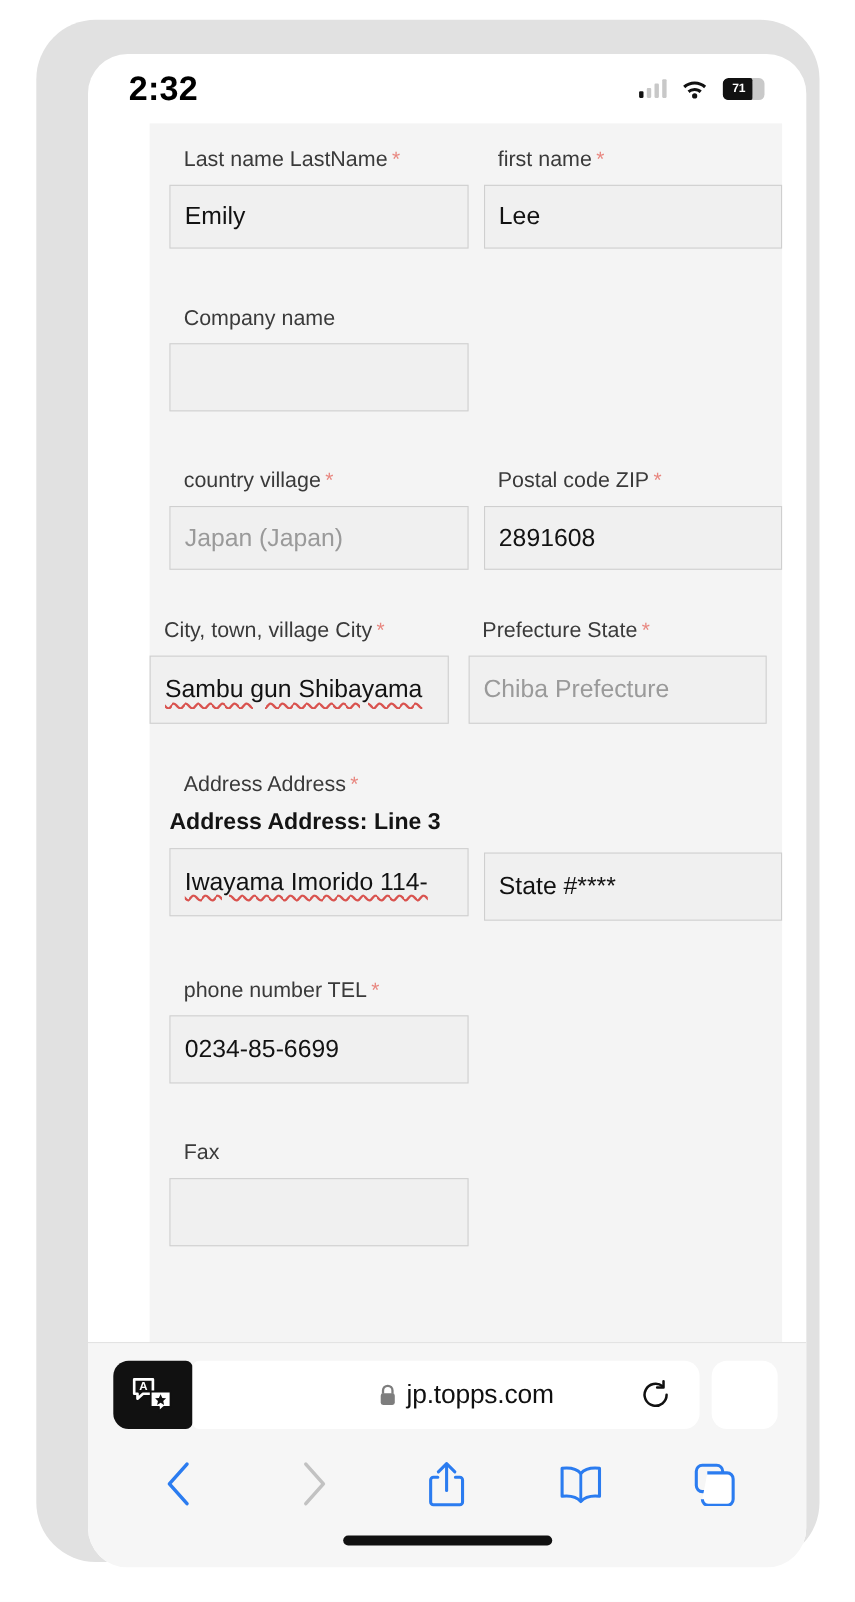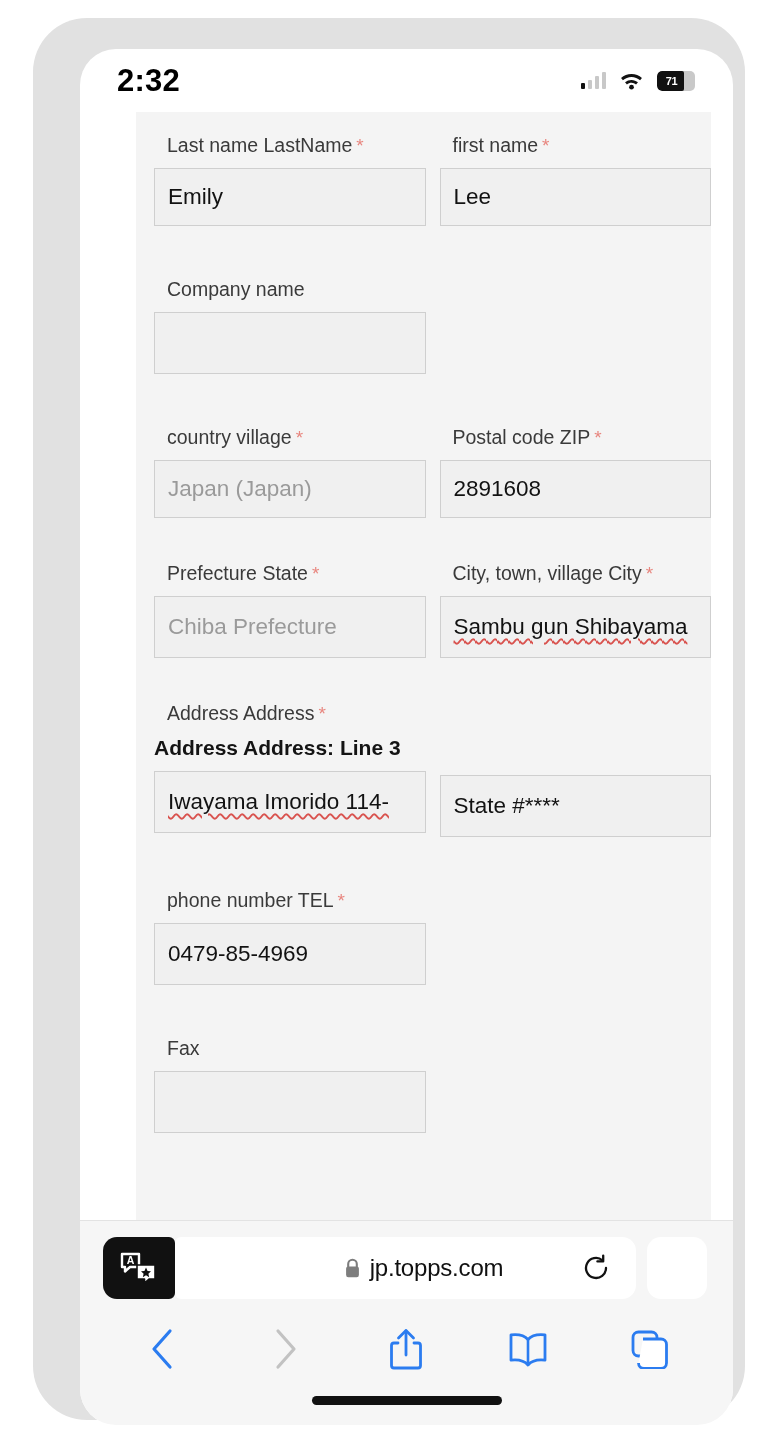--- a/index.html
+++ b/index.html
@@ -283,34 +283,34 @@
             </div>
             <div class="fld-input">
               <span class="val">2891608</span>
             </div>
           </div>
         </div>
 
         <div class="spacer-44"></div>
 
         <div class="field-row">
+          <div class="col">
+            <div class="fld-label">
+              <span>City, town, village City</span><span class="req">*</span>
+            </div>
+            <div class="fld-input tall">
+              <span class="val spell">Sambu gun Shibayama</span>
+            </div>
+          </div>
           <div class="col col-left">
             <div class="fld-label">
               <span>Prefecture State</span><span class="req">*</span>
             </div>
             <div class="fld-input tall">
               <span class="val ph">Chiba Prefecture</span>
-            </div>
-          </div>
-          <div class="col">
-            <div class="fld-label">
-              <span>City, town, village City</span><span class="req">*</span>
-            </div>
-            <div class="fld-input tall">
-              <span class="val spell">Sambu gun Shibayama</span>
             </div>
           </div>
         </div>
 
         <div class="spacer-44"></div>
 
         <div class="field-row">
           <div class="col col-left">
             <div class="fld-label">
               <span>Address Address</span><span class="req">*</span>
@@ -337,21 +337,21 @@
         </div>
 
         <div class="spacer-52"></div>
 
         <div class="field-row">
           <div class="col col-left">
             <div class="fld-label">
               <span>phone number TEL</span><span class="req">*</span>
             </div>
             <div class="fld-input tall">
-              <span class="val">0479-85-4969</span>
+              <span class="val">0234-85-6699</span>
             </div>
           </div>
           <div class="col"></div>
         </div>
 
         <div class="spacer-52"></div>
 
         <div class="field-row">
           <div class="col col-left">
             <div class="fld-label">

